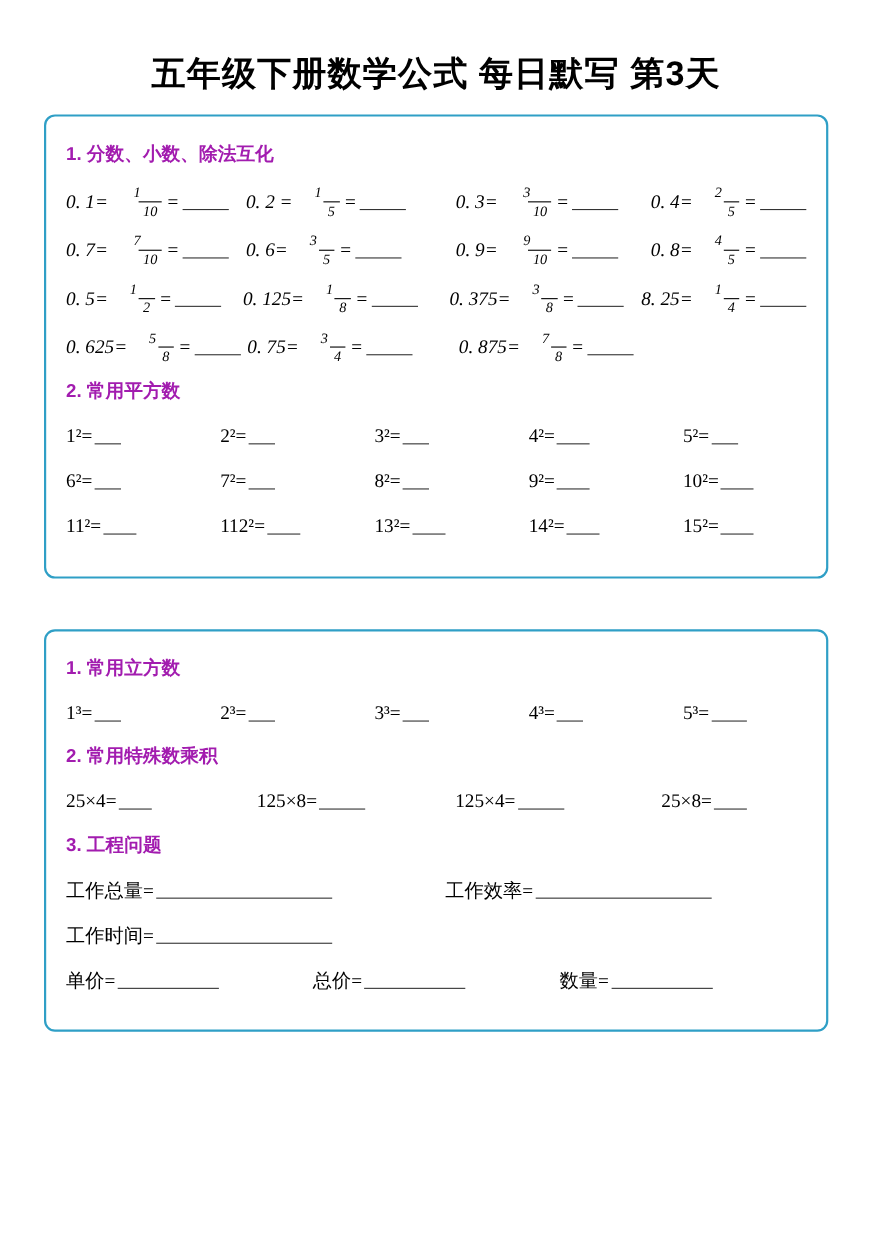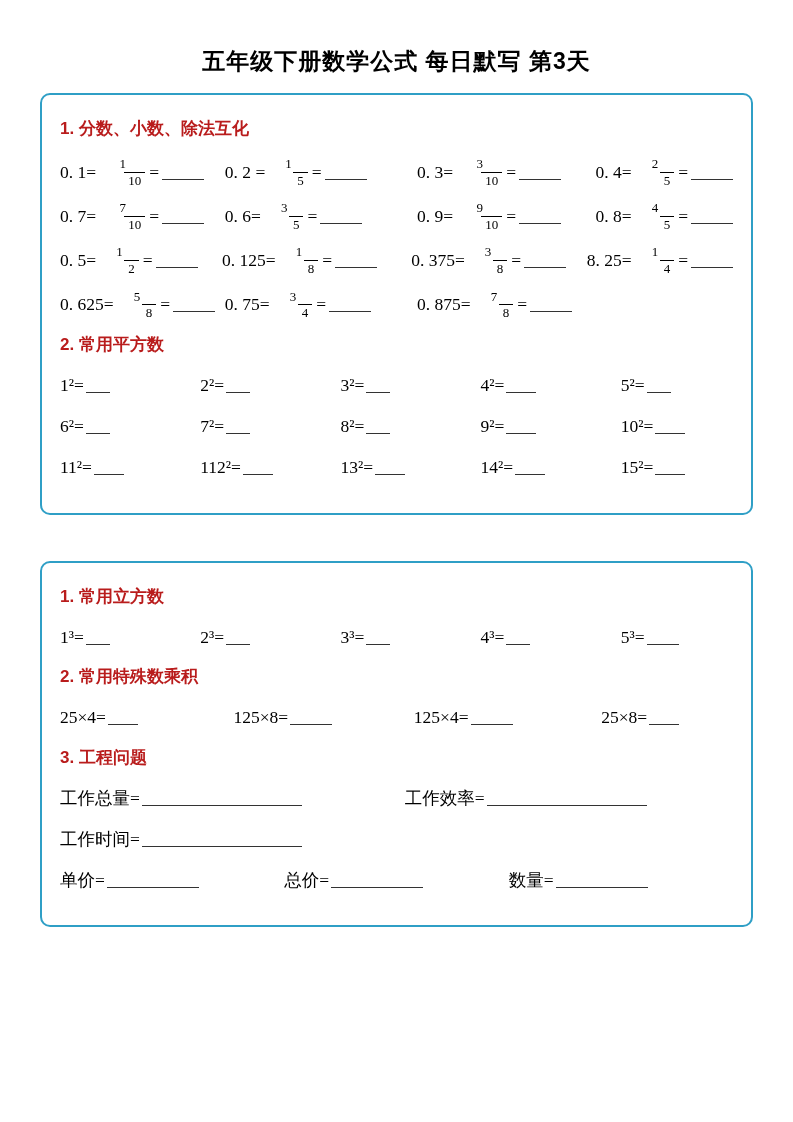--- a/index.html
+++ b/index.html
@@ -7,54 +7,55 @@
   body {
     width: 793px;
     min-height: 1122px;
     margin: 0 auto;
     color: #000;
     font-family: "Liberation Sans", "DejaVu Sans", sans-serif;
   }
   .page { padding: 46px 40px 60px; }
 
   .page-title {
-    font-size: 23px;
+    font-size: 31px;
     font-weight: 700;
     text-align: center;
     letter-spacing: 1px;
     margin-bottom: 16px;
     color: #000;
   }
 
   .panel {
     border: 2.5px solid #2f9fc6;
     border-radius: 10px;
     padding: 14px 18px 18px;
     margin-bottom: 46px;
   }
 
   .sec-heading {
     font-size: 17px;
     font-weight: 700;
     margin: 8px 0 16px;
-    color: #b91c1c;
+    color: #a21caf;
   }
 
   .grid4  { display: grid; grid-template-columns: 1.2fr 1.4fr 1.3fr 1fr; margin-bottom: 12px; align-items: center; }
   .grid4p { display: grid; grid-template-columns: 1.25fr 1.3fr 1.35fr 0.95fr; margin-bottom: 16px; }
   .grid5  { display: grid; grid-template-columns: repeat(5, 1fr); margin-bottom: 15px; gap: 28px; }
   .grid3  { display: grid; grid-template-columns: repeat(3, 1fr); margin-bottom: 14px; }
   .grid2  { display: grid; grid-template-columns: 1.05fr 1fr; margin-bottom: 15px; }
 
   .fitem {
     display: flex;
     align-items: center;
     font-family: "Liberation Serif", "DejaVu Serif", serif;
     font-size: 17.5px;
     white-space: nowrap;
+    font-style: italic;
   }
   .pre { margin-right: 2px; }
   .frac {
     display: inline-flex;
     flex-direction: column;
     align-items: center;
     font-size: 13px;
     line-height: 1.2;
     margin: 0 2px;
   }

